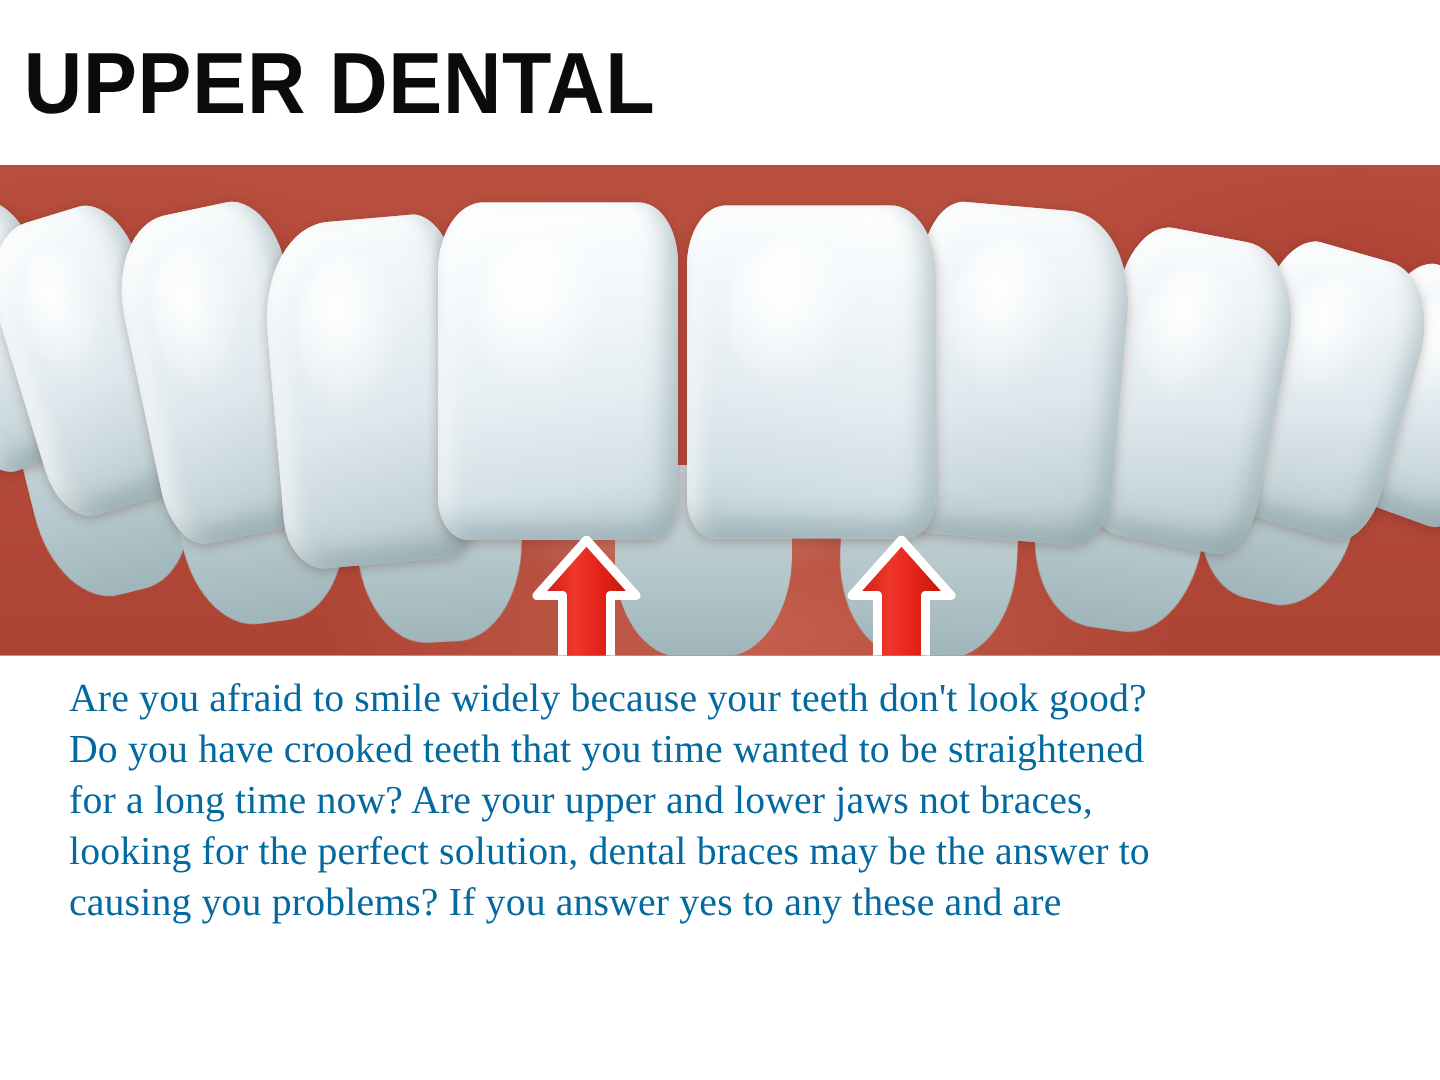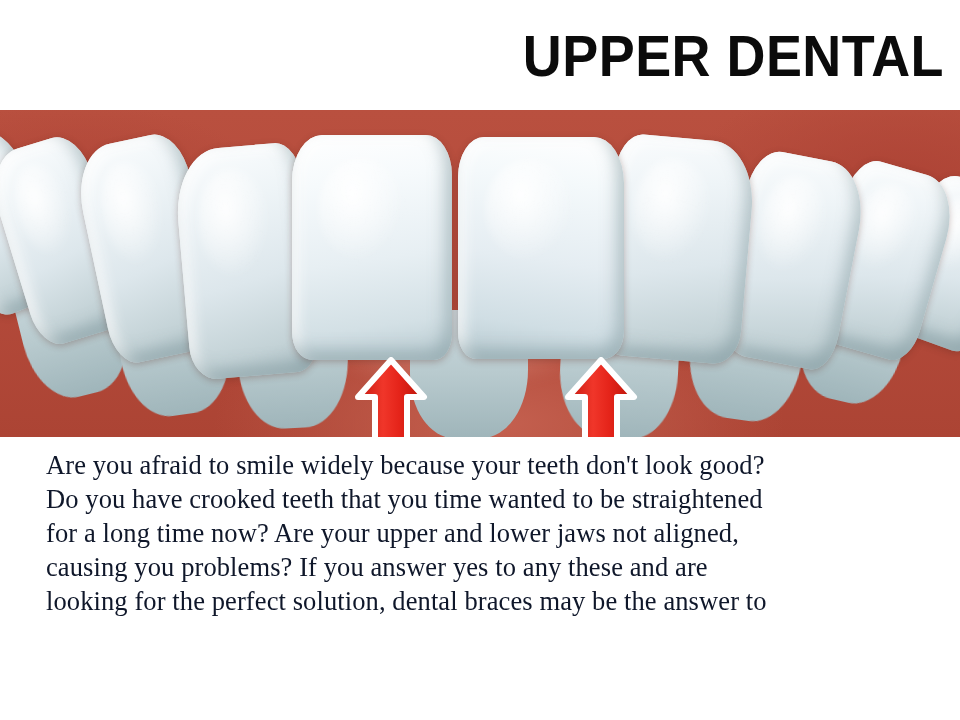--- a/index.html
+++ b/index.html
@@ -24,21 +24,21 @@
 
   
   .title-bar {
     position: absolute;
     left: 0;
     top: 0;
     width: 960px;
     height: 110px;
     display: flex;
     align-items: center;
-    justify-content: flex-end;
+    justify-content: flex-start;
     background: #ffffff;
   }
   .title-text {
     font-family: "Liberation Sans", "DejaVu Sans", sans-serif;
     font-weight: bold;
     font-size: 58px;
     line-height: 1;
     letter-spacing: 0.5px;
     color: #0b0b0b;
     transform: scaleX(0.93);
@@ -203,21 +203,21 @@
   .body-copy {
     position: absolute;
     left: 46px;
     top: 448px;
     width: 876px;
   }
   .body-line {
     font-family: "Liberation Serif", "DejaVu Serif", serif;
     font-size: 26.5px;
     line-height: 34px;
-    color: #0f172a;
+    color: #0369a1;
     white-space: nowrap;
     letter-spacing: 0.1px;
   }
 </style>
 </head>
 <body>
 
 <div class="page">
 
   <div class="title-bar">
@@ -289,18 +289,18 @@
           <stop offset="100%" stop-color="#b81408"></stop>
         </linearGradient>
       </defs>
       <path d="M39 3 L72 40 L55 40 L55 90 L23 90 L23 40 L6 40 Z" fill="url(#ag2)" stroke="#ffffff" stroke-width="6" stroke-linejoin="round"></path>
     </svg>
   </div>
 
   <div class="body-copy">
     <div class="body-line">Are you afraid to smile widely because your teeth don't look good?</div>
     <div class="body-line">Do you have crooked teeth that you time wanted to be straightened</div>
-    <div class="body-line">for a long time now? Are your upper and lower jaws not aligned,</div>
+    <div class="body-line">for a long time now? Are your upper and lower jaws not braces,</div>
+    <div class="body-line">looking for the perfect solution, dental braces may be the answer to</div>
     <div class="body-line">causing you problems? If you answer yes to any these and are</div>
-    <div class="body-line">looking for the perfect solution, dental braces may be the answer to</div>
   </div>
 
 </div>
 
 </body></html>

